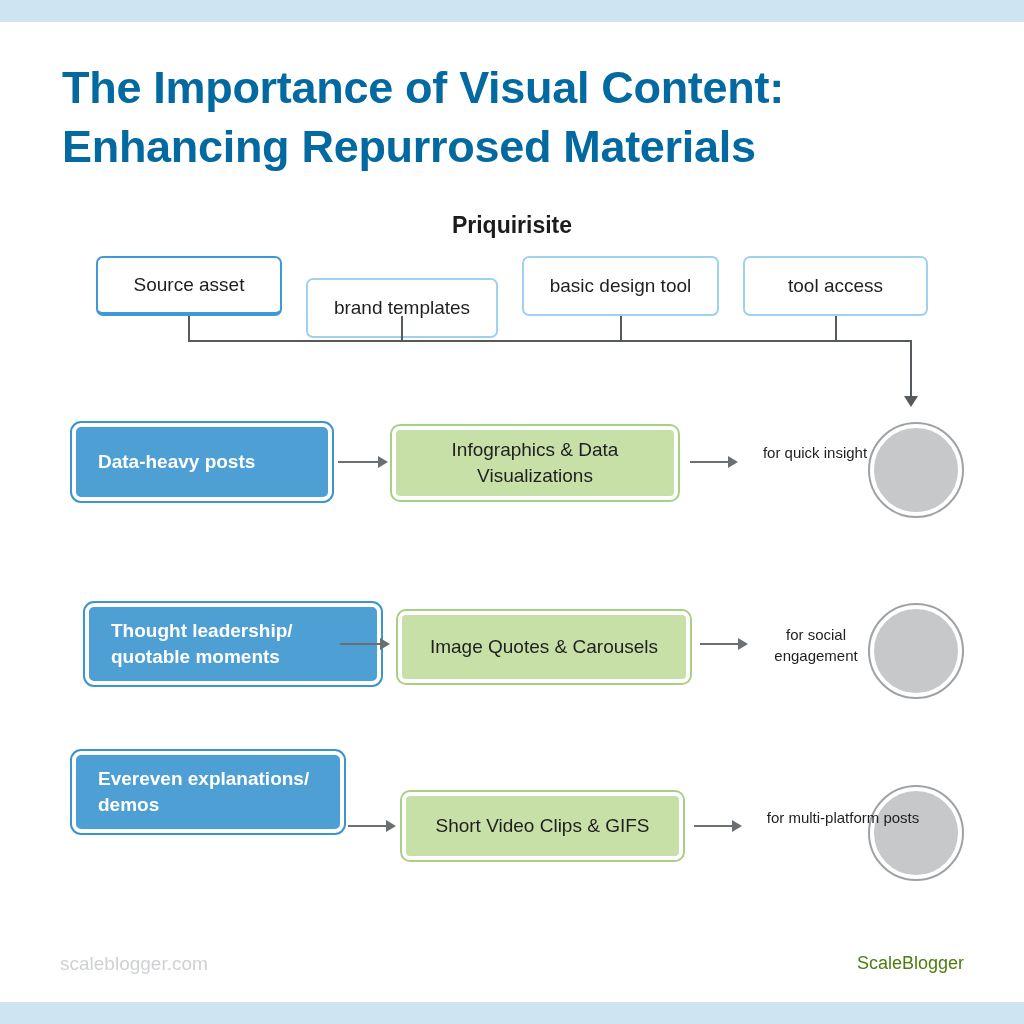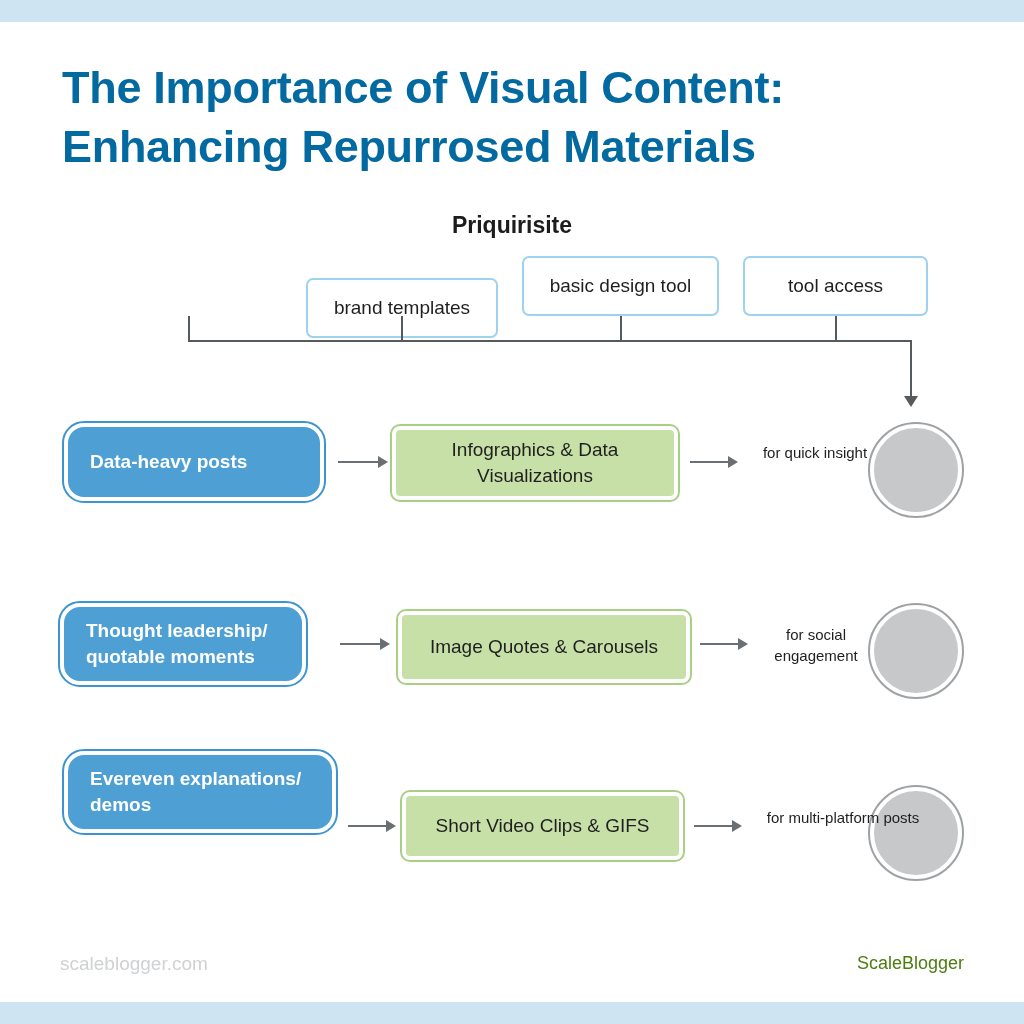--- a/index.html
+++ b/index.html
@@ -94,29 +94,30 @@
 
   
   .row { position: absolute; left: 0; width: 1024px; }
 
   .blue-box {
     position: absolute;
     box-sizing: border-box;
     background: #4e9fd4;
     border: 4px solid #ffffff;
     outline: 2px solid #3d94cf;
-    border-radius: 20px;
+    border-radius: 9px;
     color: #ffffff;
     font-size: 19px;
     font-weight: bold;
     line-height: 1.35;
     display: flex;
     align-items: center;
     padding-left: 22px;
     padding-right: 10px;
+    margin-left: 8px;
   }
 
   .green-box {
     position: absolute;
     box-sizing: border-box;
     background: #c7e0a8;
     border: 4px solid #ffffff;
     outline: 2px solid #a9cf84;
     border-radius: 8px;
     color: #1f1f1f;
@@ -193,20 +194,23 @@
   <div class="band-top"></div>
   <div class="band-bottom"></div>
 
   <div class="title">
     <span class="line">The Importance of Visual Content:</span>
     <span class="line">Enhancing Repurrosed Materials</span>
   </div>
 
   <div class="prereq-heading">Priquirisite</div>
 
+  <div class="prereq-box primary" style="left:96px;  width:186px;">
+      <span>Source asset</span>
+    </div>
   <div class="prereq-box" style="left:306px; width:192px;margin-top:22px;">
       <span>brand templates</span>
     </div>
   <div class="prereq-box" style="left:522px; width:197px;">
       <span>basic design tool</span>
     </div>
   <div class="prereq-box" style="left:743px; width:185px;">
       <span>tool access</span>
     </div>
 
@@ -231,21 +235,21 @@
     </div>
     <div class="arrow" style="left:690px; top:456px; width:48px;">
       <span class="shaft"></span>
       <span class="head"></span>
     </div>
     <div class="outcome-text" style="left:756px; top:443px; width:118px;">for quick insight</div>
     <div class="circle" style="left:870px; top:424px;"></div>
   </div>
 
   <div class="row" style="top:0;">
-    <div class="blue-box" style="left:60px; top:603px; width:246px; height:82px;">
+    <div class="blue-box" style="left:77px; top:603px; width:296px; height:82px;">
       <span>Thought leadership/ quotable moments</span>
     </div>
     <div class="arrow" style="left:340px; top:638px; width:50px;">
       <span class="shaft"></span>
       <span class="head"></span>
     </div>
     <div class="green-box" style="left:398px; top:611px; width:292px; height:72px;">
       <span>Image Quotes &amp; Carousels</span>
     </div>
     <div class="arrow" style="left:700px; top:638px; width:48px;">

